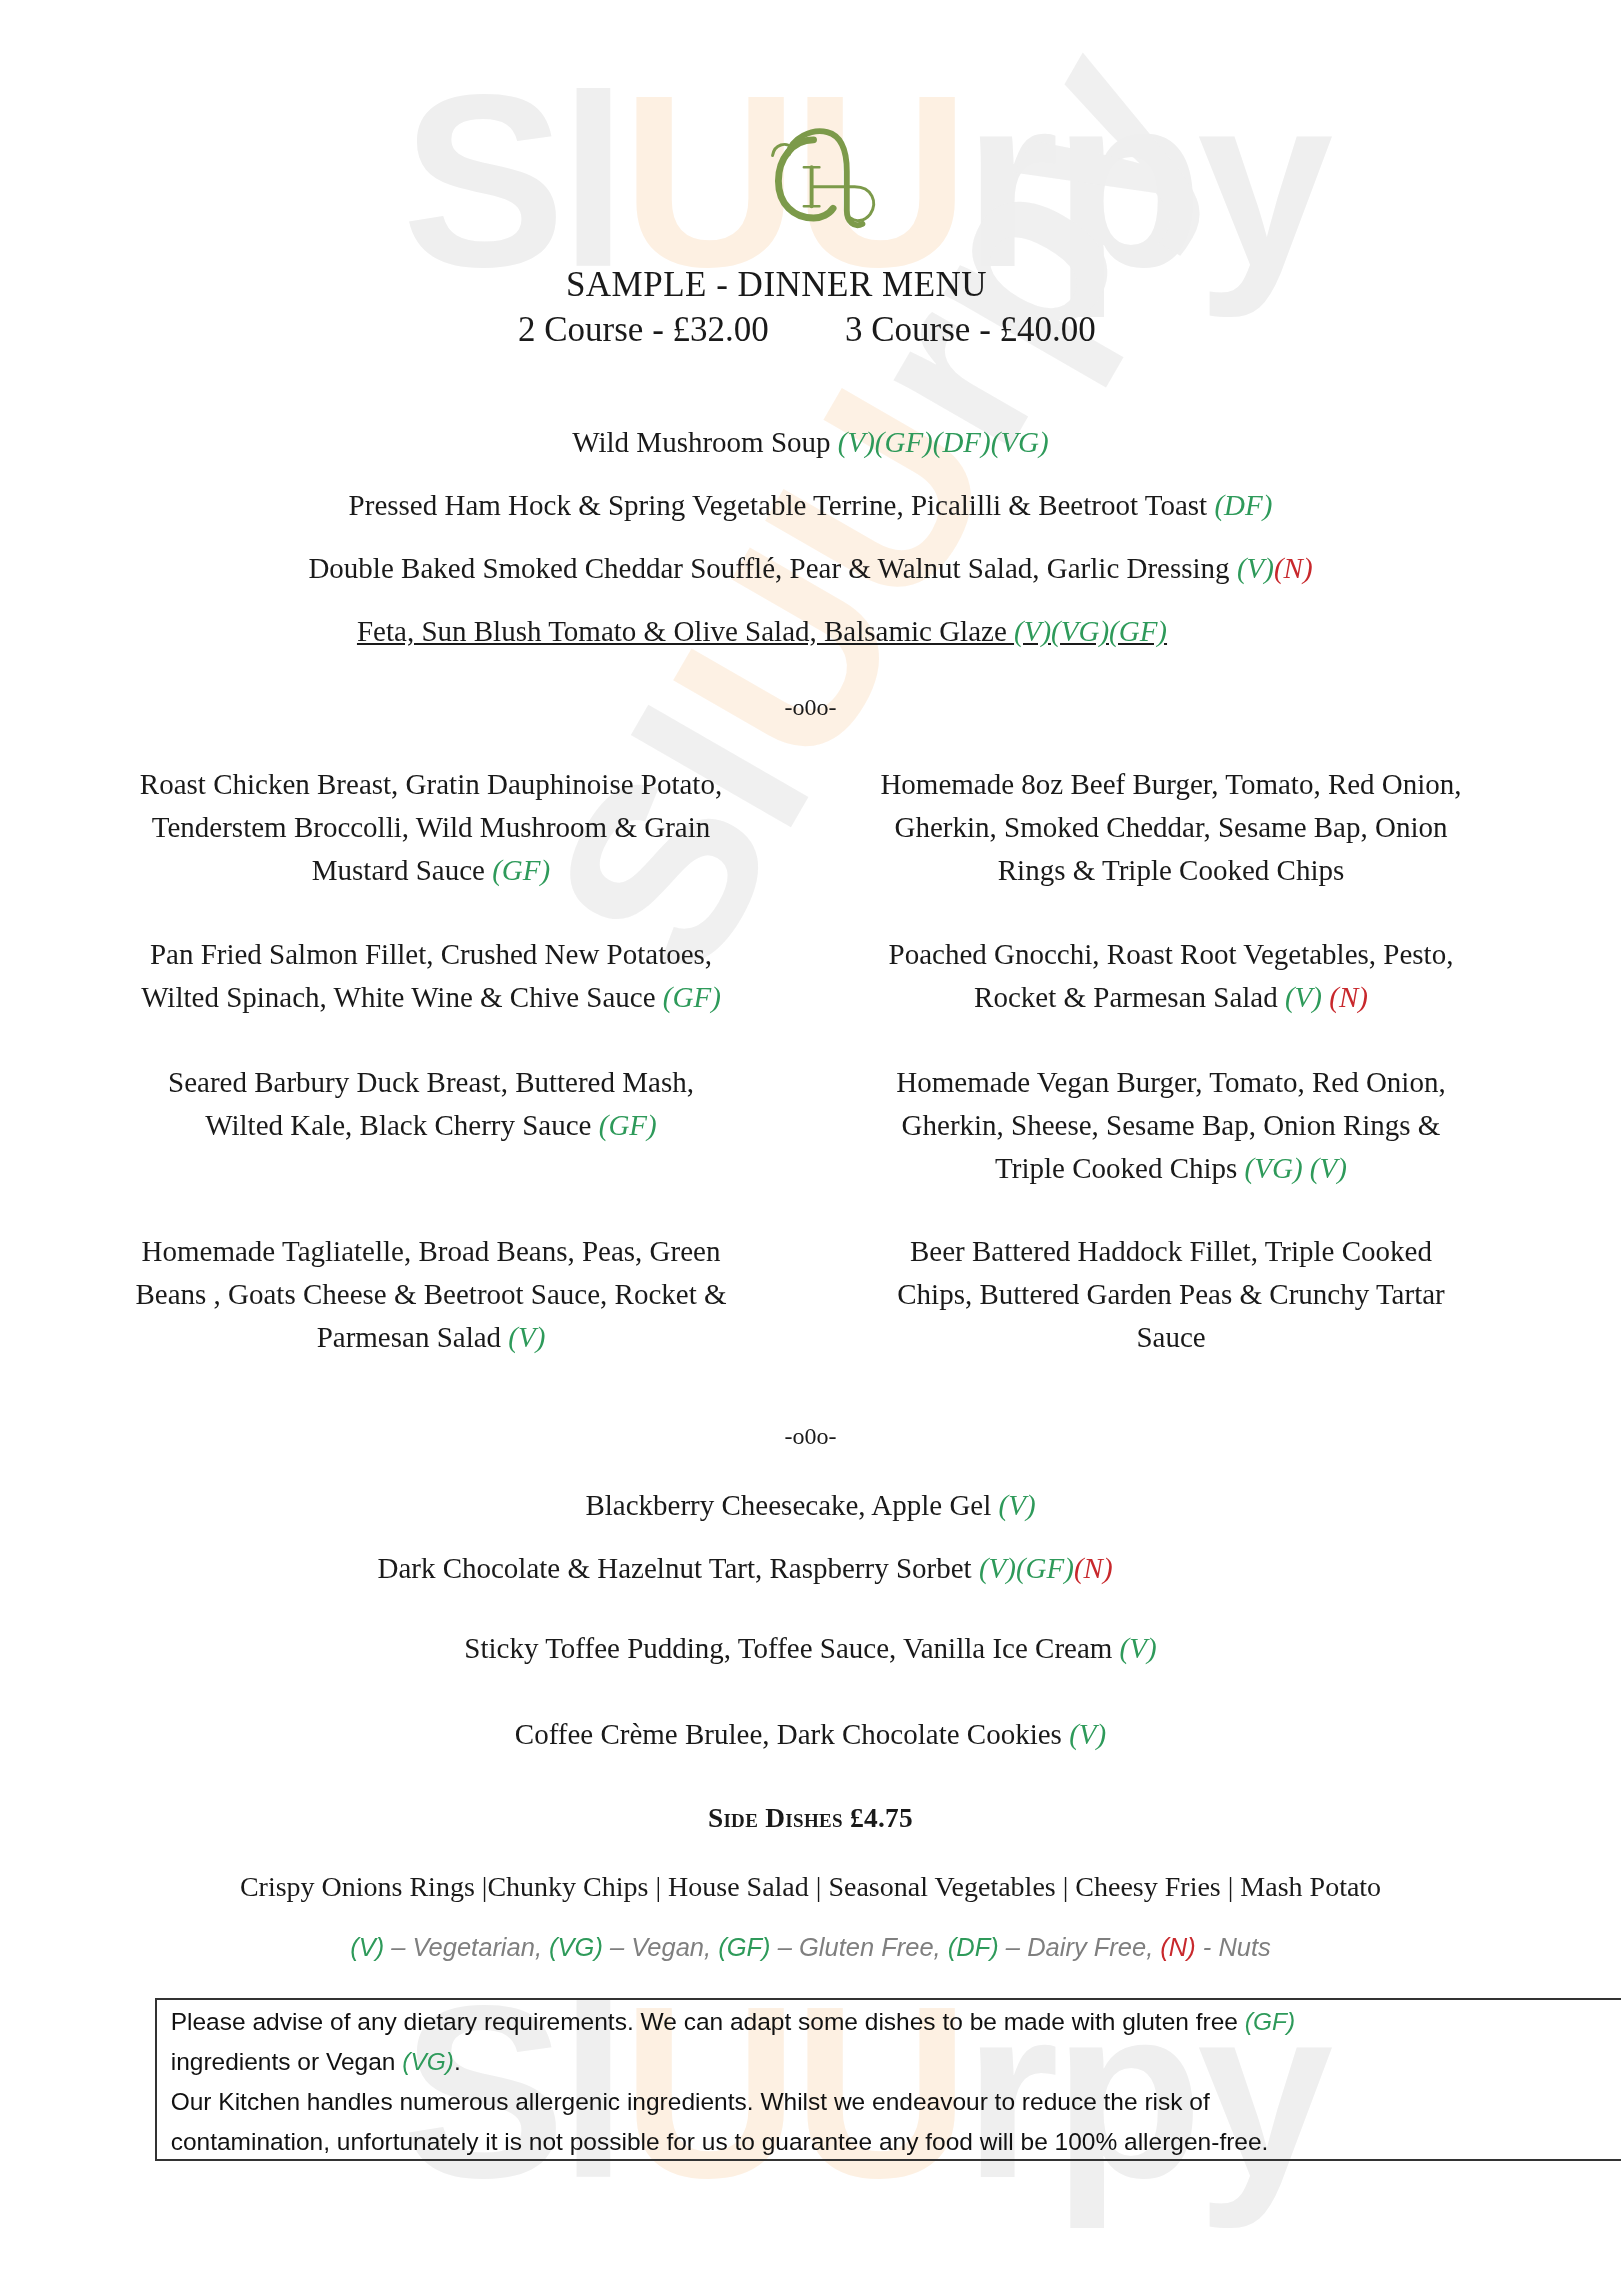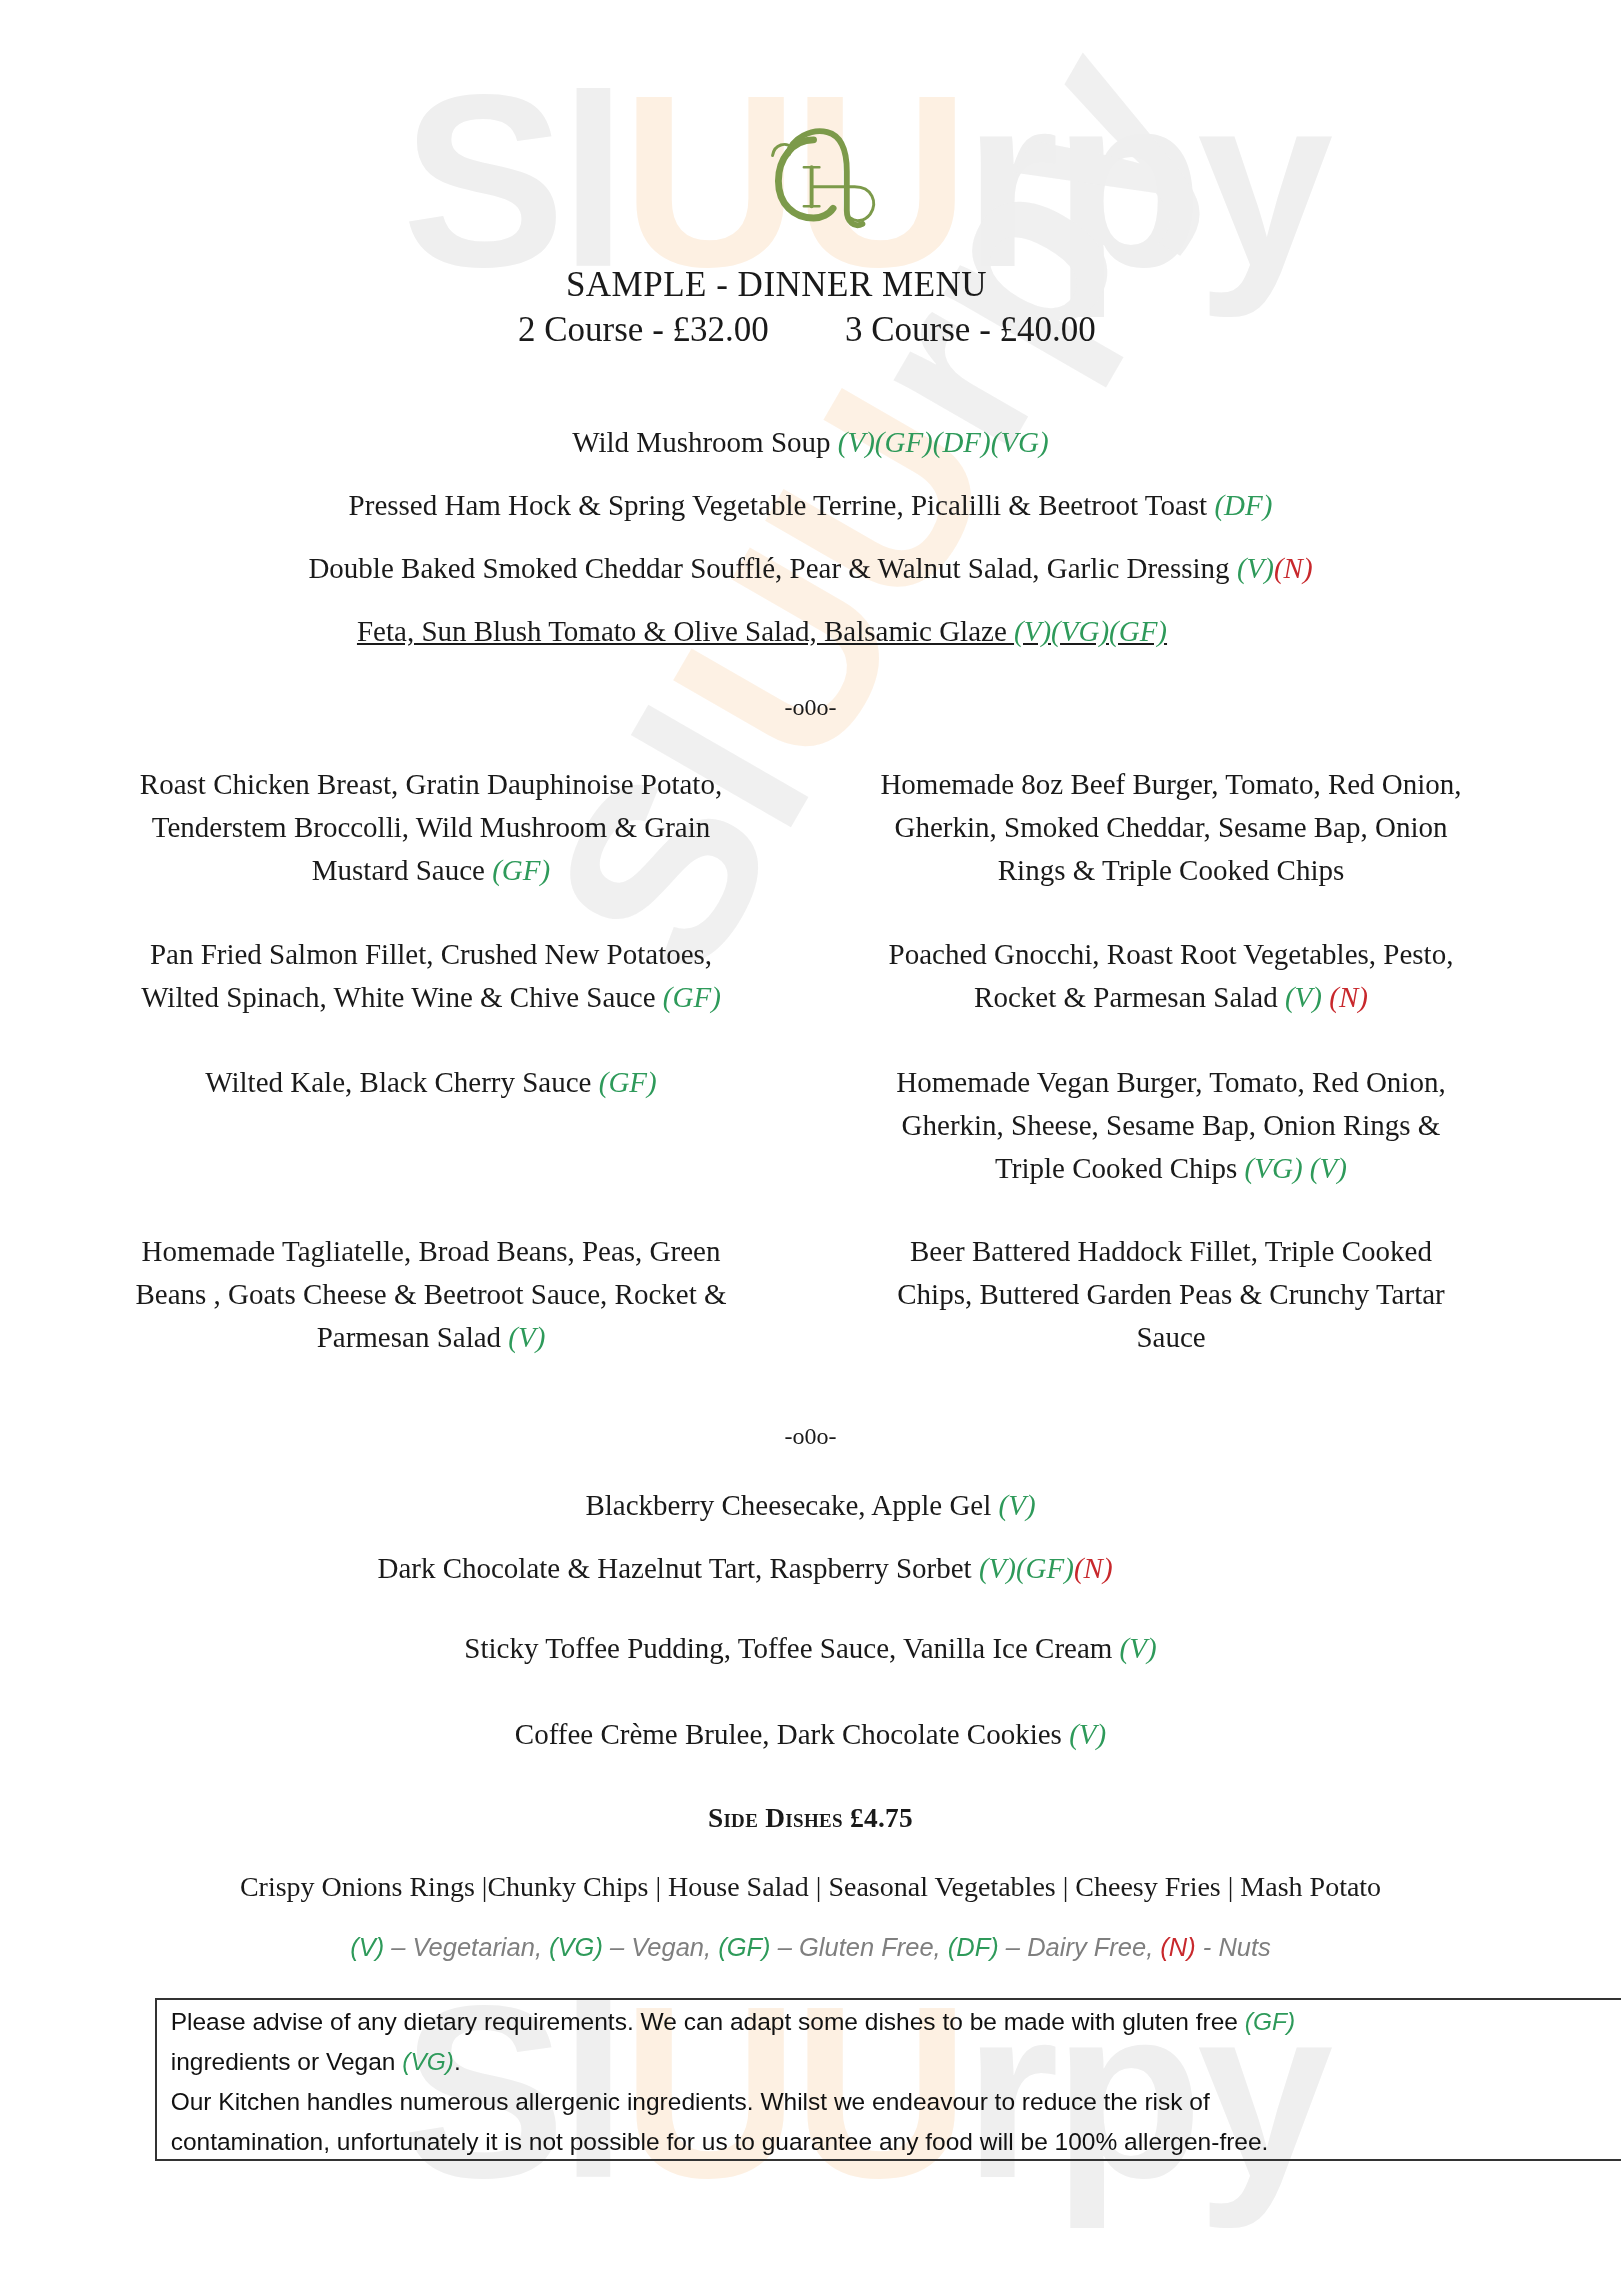--- a/index.html
+++ b/index.html
@@ -68,20 +68,21 @@
     <div class="col serif" style="left: 88px; top: 763px;">
       <div><span>Roast Chicken Breast, Gratin Dauphinoise Potato,</span></div>
       <div><span>Tenderstem Broccolli, Wild Mushroom &amp; Grain</span></div>
       <div><span>Mustard Sauce</span><span class="tag-g"> (GF)</span></div>
     </div>
     <div class="col serif" style="left: 88px; top: 933px;">
       <div><span>Pan Fried Salmon Fillet, Crushed New Potatoes,</span></div>
       <div><span>Wilted Spinach, White Wine &amp; Chive Sauce</span><span class="tag-g"> (GF)</span></div>
     </div>
     <div class="col serif" style="left: 88px; top: 1061px;">
+      <div><span>Seared Barbury Duck Breast, Buttered Mash,</span></div>
       <div><span>Wilted Kale, Black Cherry Sauce</span><span class="tag-g"> (GF)</span></div>
     </div>
     <div class="col serif" style="left: 88px; top: 1230px;">
       <div><span>Homemade Tagliatelle, Broad Beans, Peas, Green</span></div>
       <div><span>Beans , Goats Cheese &amp; Beetroot Sauce, Rocket &amp;</span></div>
       <div><span>Parmesan Salad</span><span class="tag-g"> (V)</span></div>
     </div>
     <div class="col serif" style="left: 828px; top: 763px;">
       <div><span>Homemade 8oz Beef Burger, Tomato, Red Onion,</span></div>
       <div><span>Gherkin, Smoked Cheddar, Sesame Bap, Onion</span></div>

